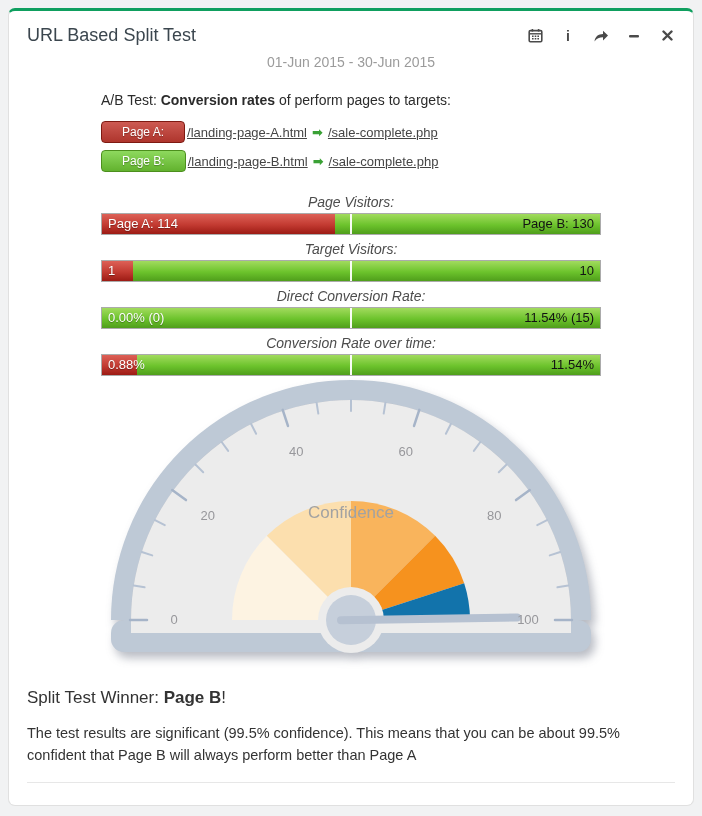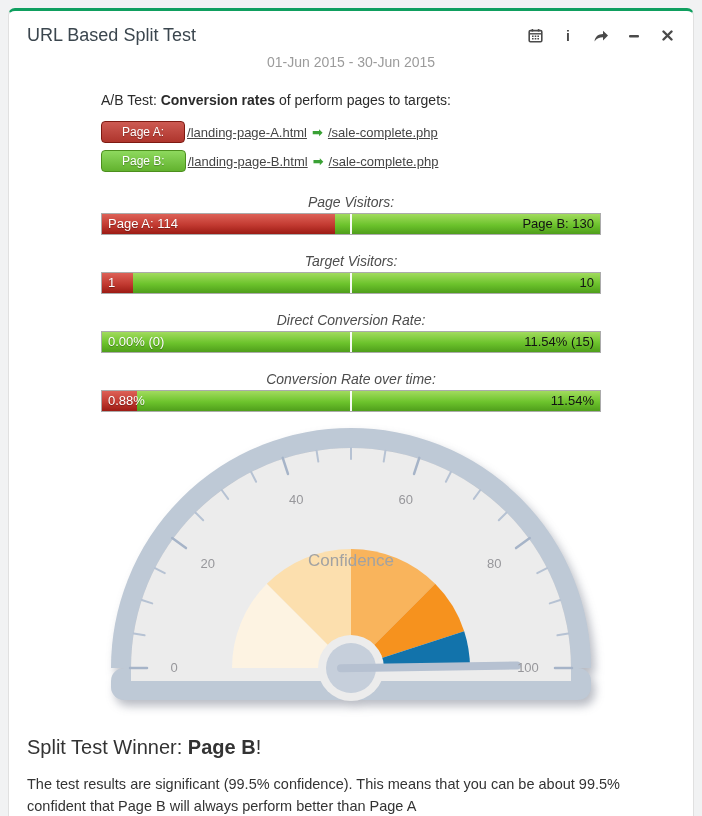--- a/index.html
+++ b/index.html
@@ -16,29 +16,29 @@
   .desc{font-size:14px;color:#2b2b2b;}
   .desc b{font-weight:700;}
   .variants{margin-top:13px;display:flex;flex-direction:column;gap:7px;}
   .vrow{display:flex;align-items:center;font-size:13px;}
   .badge{color:#fff;font-size:12px;padding:3px 20px;border-radius:4px;border:1px solid #000;margin-right:2px;
          text-shadow:0 1px 1px rgba(0,0,0,.3);}
   .vlink{color:#454545;text-decoration:underline;}
   .arrow{margin:0 5px;font-weight:700;font-size:13px;}
   .bars{margin-top:22px;}
   .bhead{text-align:center;font-style:italic;font-size:14px;color:#4d4d4d;margin-bottom:3px;}
-  .bar{position:relative;height:20px;border:1px solid #ababab;margin-bottom:18px;
+  .bar{position:relative;height:20px;border:1px solid #ababab;margin-bottom:6px;
        background:linear-gradient(#a2db5e,#6cc32c 55%,#4f9e1b);}
   .bar .red{position:absolute;left:0;top:0;bottom:0;background:linear-gradient(#dd6157,#c23a31 55%,#9c1b14);}
   .bar .mid{position:absolute;left:50%;top:0;bottom:0;width:2px;margin-left:-1px;background:rgba(255,255,255,.95);}
   .bar .ll{position:absolute;left:6px;top:0;line-height:20px;color:#fff;font-size:13px;text-shadow:0 1px 1px rgba(0,0,0,.35);}
   .bar .rl{position:absolute;right:6px;top:0;line-height:20px;color:#131313;font-size:13px;}
   .gaugebox{margin-top:4px;text-align:center;}
   .gaugebox svg{overflow:visible;filter:drop-shadow(4px 6px 5px rgba(70,80,100,.38));}
-  .winner{padding:0 18px;margin-top:14px;font-size:20px;color:#333;}
+  .winner{padding:0 18px;margin-top:14px;font-size:17px;color:#333;}
   .winner b{font-weight:700;}
   .sig{padding:0 18px;margin-top:14px;font-size:14.5px;color:#333;line-height:1.55;}
   .divider{border-top:1px solid #e7e7e7;margin:15px 18px 0 18px;}
   .footer{height:22px;}
 </style>
 </head>
 <body>
 
 <div class="card">
   <div class="header">

